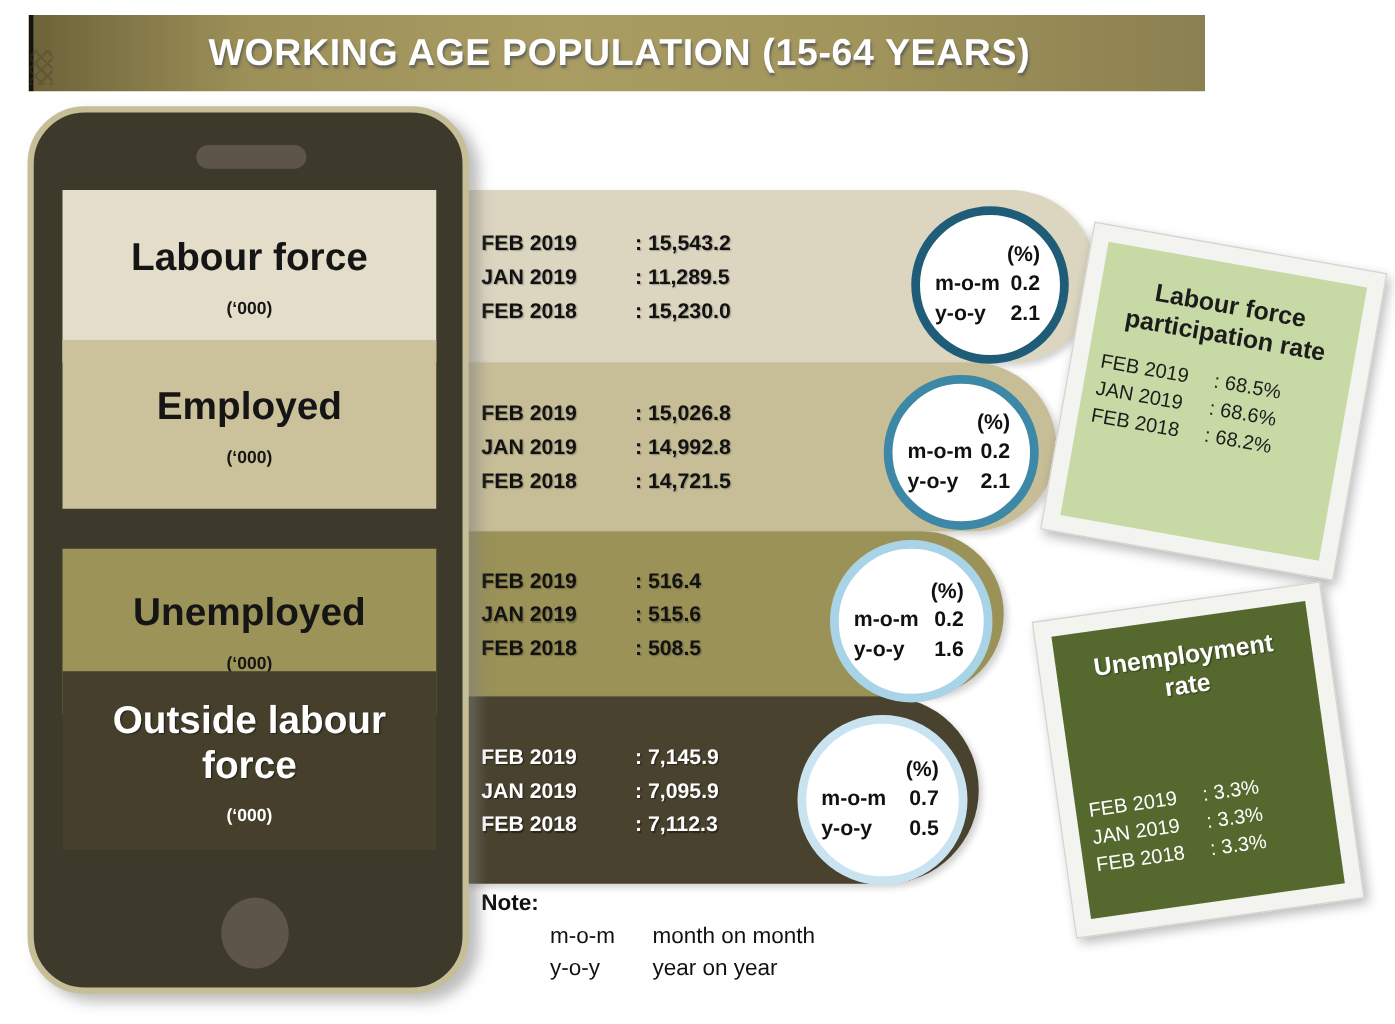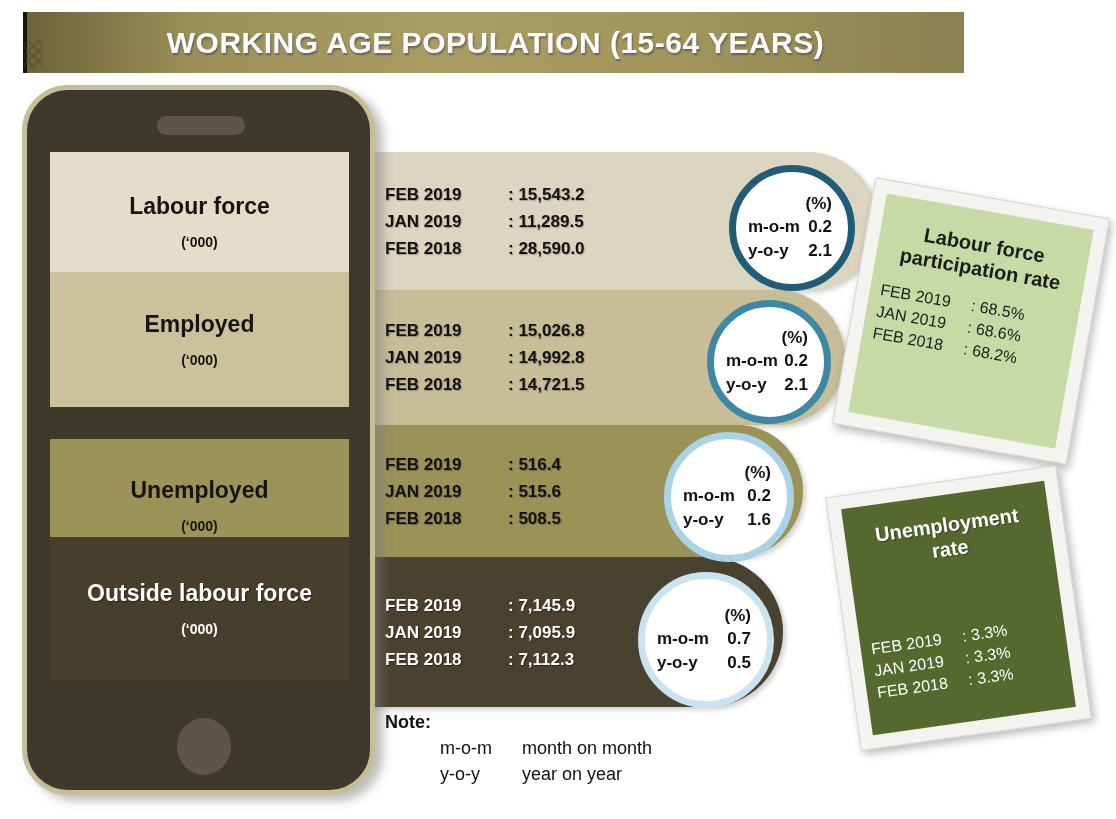--- a/index.html
+++ b/index.html
@@ -35,21 +35,21 @@
          background:#3e3a2b;border:5px solid #c6be97;border-radius:46px;z-index:2;
          box-shadow:8px 6px 10px rgba(125,125,125,.5);}
   .speaker{position:absolute;left:130px;top:26px;width:88px;height:19px;
          background:#5c5548;border-radius:10px;}
   .home{position:absolute;left:150px;top:628px;width:54px;height:57px;
          background:#5c5548;border-radius:50%;}
 
   
   .rowlabel{position:absolute;left:50px;width:299px;z-index:3;display:flex;flex-direction:column;
             align-items:center;justify-content:center;gap:14px;text-align:center;}
-  .rl-t{font-size:23px;font-weight:bold;}
+  .rl-t{font-size:31px;font-weight:bold;}
   .rl-u{font-size:14px;font-weight:bold;}
   .rl1{top:152px;height:138px;background:#e3ddc9;color:#151515;}
   .rl2{top:272px;height:135px;background:#cbc29b;color:#151515;}
   .rl3{top:425px;height:132px;background:#9c9359;color:#151515;margin-top:14px;}
   .rl4{top:537px;height:143px;background:#453f2b;color:#ffffff;}
   .rl4 .rl-t{text-shadow:1px 1px 1px rgba(0,0,0,.45);}
 
   
   .circle{position:absolute;background:#ffffff;border-radius:50%;z-index:4;box-sizing:border-box;
           display:flex;flex-direction:column;justify-content:center;
@@ -97,21 +97,21 @@
       <div class="entry">
           <span class="period">FEB 2019</span>
           <span class="val">: 15,543.2</span>
         </div>
       <div class="entry">
           <span class="period">JAN 2019</span>
           <span class="val">: 11,289.5</span>
         </div>
       <div class="entry">
           <span class="period">FEB 2018</span>
-          <span class="val">: 28,590.0</span>
+          <span class="val">: 15,230.0</span>
         </div>
     </div>
   </div>
 
   <div class="band band2">
     <div class="entries">
       <div class="entry">
           <span class="period">FEB 2019</span>
           <span class="val">: 15,026.8</span>
         </div>

